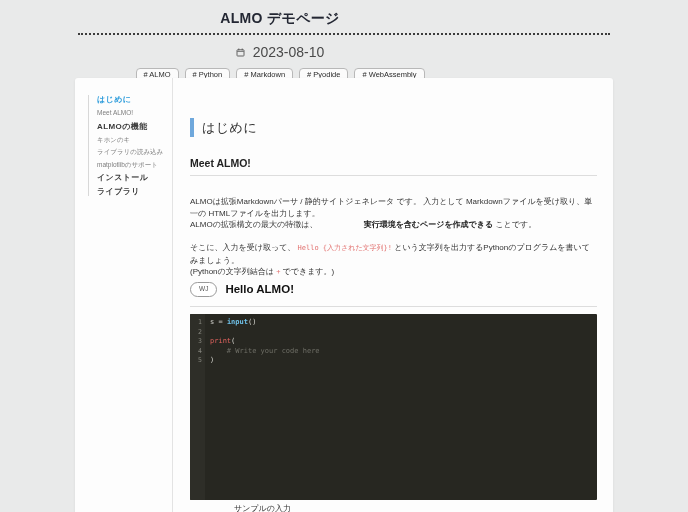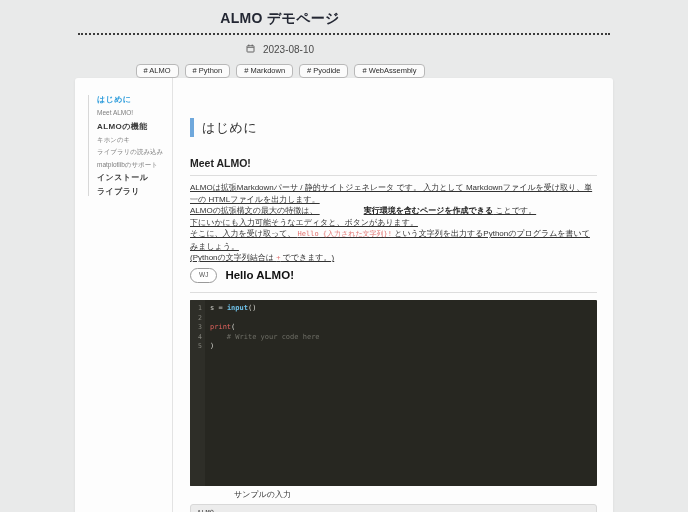--- a/index.html
+++ b/index.html
@@ -7,21 +7,21 @@
   body {
     position:relative; overflow:hidden;
     background:#e9eaea;
     font-family:"Liberation Sans", sans-serif;
     color:#333;
   }
   
   .header { position:absolute; top:0; left:0; width:560px; text-align:center; }
   .page-title { margin-top:10px; font-size:14px; font-weight:bold; color:#232733; letter-spacing:.3px; }
   .title-divider { position:absolute; top:33px; left:78px; width:532px; border-bottom:2px dotted #3c3c3c; }
-  .date-row { margin-top:16px; display:inline-flex; align-items:center; gap:8px; font-size:10px; color:#4a4a4a; }
+  .date-row { margin-top:16px; display:inline-flex; align-items:center; gap:8px; font-size:14px; color:#4a4a4a; }
   .cal-icon { display:inline-block; }
   .tag-row { margin-top:7px; display:flex; justify-content:center; gap:6px; }
   .tag {
     font-size:7.5px; color:#2b2b2b; background:#fbfbfb;
     border:1px solid #b8b8b8; border-radius:4px; padding:2px 7px; line-height:1.1;
   }
   
   .card {
     position:absolute; left:75px; top:78px; width:538px; height:520px;
     background:#fdfdfd; border-radius:3px 3px 0 0;
@@ -35,21 +35,21 @@
   .toc-item.lv1 { font-size:8px; line-height:9px; font-weight:bold; color:#3a3a3a; margin:0 0 5px 0; letter-spacing:.4px; }
   .toc-item.lv2 { font-size:6.5px; line-height:8px; font-weight:normal; color:#7d7d7d; margin:0 0 4.5px 0; }
   .toc-item.active { color:#2d9cdb; }
   
   .main { flex:1; padding:40px 16px 0 17px; min-width:0; }
   .h1-row { display:flex; align-items:center; }
   .h1-bar { width:4px; height:19px; background:#6fa8dc; margin-right:8px; flex:none; }
   .h1-text { font-size:13px; color:#333; letter-spacing:.5px; }
   .h2 { margin-top:20px; font-size:10.5px; font-weight:bold; color:#222;
         padding-bottom:6px; border-bottom:1px solid #ddd; }
-  .para { margin-top:6px; font-size:8px; line-height:11.5px; color:#333;text-decoration:underline; }
+  .para { margin-top:20px; font-size:8px; line-height:11.5px; color:#333; }
   .para b { color:#222;padding-left:44px; }
   .inline-code {
     font-family:"DejaVu Sans Mono", monospace;
     font-size:7px; color:#e2716f;
   }
   
   .problem-row { margin-top:3px; display:flex; align-items:center;
                  padding-bottom:9px; border-bottom:1px solid #ddd; }
   .wj-badge {
     border:1px solid #9a9a9a; border-radius:9px; background:#fff;
@@ -130,21 +130,21 @@
   <div class="main">
     <div class="h1-row">
       <span class="h1-bar"></span>
       <span class="h1-text">はじめに</span>
     </div>
 
     <div class="h2">Meet ALMO!</div>
 
     <p class="para"><span>ALMOは拡張Markdownパーサ / 静的サイトジェネレータ です。 入力として Markdownファイルを受け取り、単一の HTMLファイルを出力します。</span><br>
       <span>ALMOの拡張構文の最大の特徴は、 </span><b>実行環境を含むページを作成できる</b><span> ことです。</span><br>
-      <span>下にいかにも入力可能そうなエディタと、ボタンがあります。</span><br>
+      <br>
       <span>そこに、入力を受け取って、 </span><span class="inline-code">Hello {入力された文字列}!</span><span> という文字列を出力するPythonのプログラムを書いてみましょう。</span><br>
       <span>(Pythonの文字列結合は </span><span class="inline-code">+</span><span> でできます。)</span>
     </p>
 
     <div class="problem-row">
       <span class="wj-badge">WJ</span>
       <span class="problem-title">Hello ALMO!</span>
     </div>
 
     <div class="editor">

